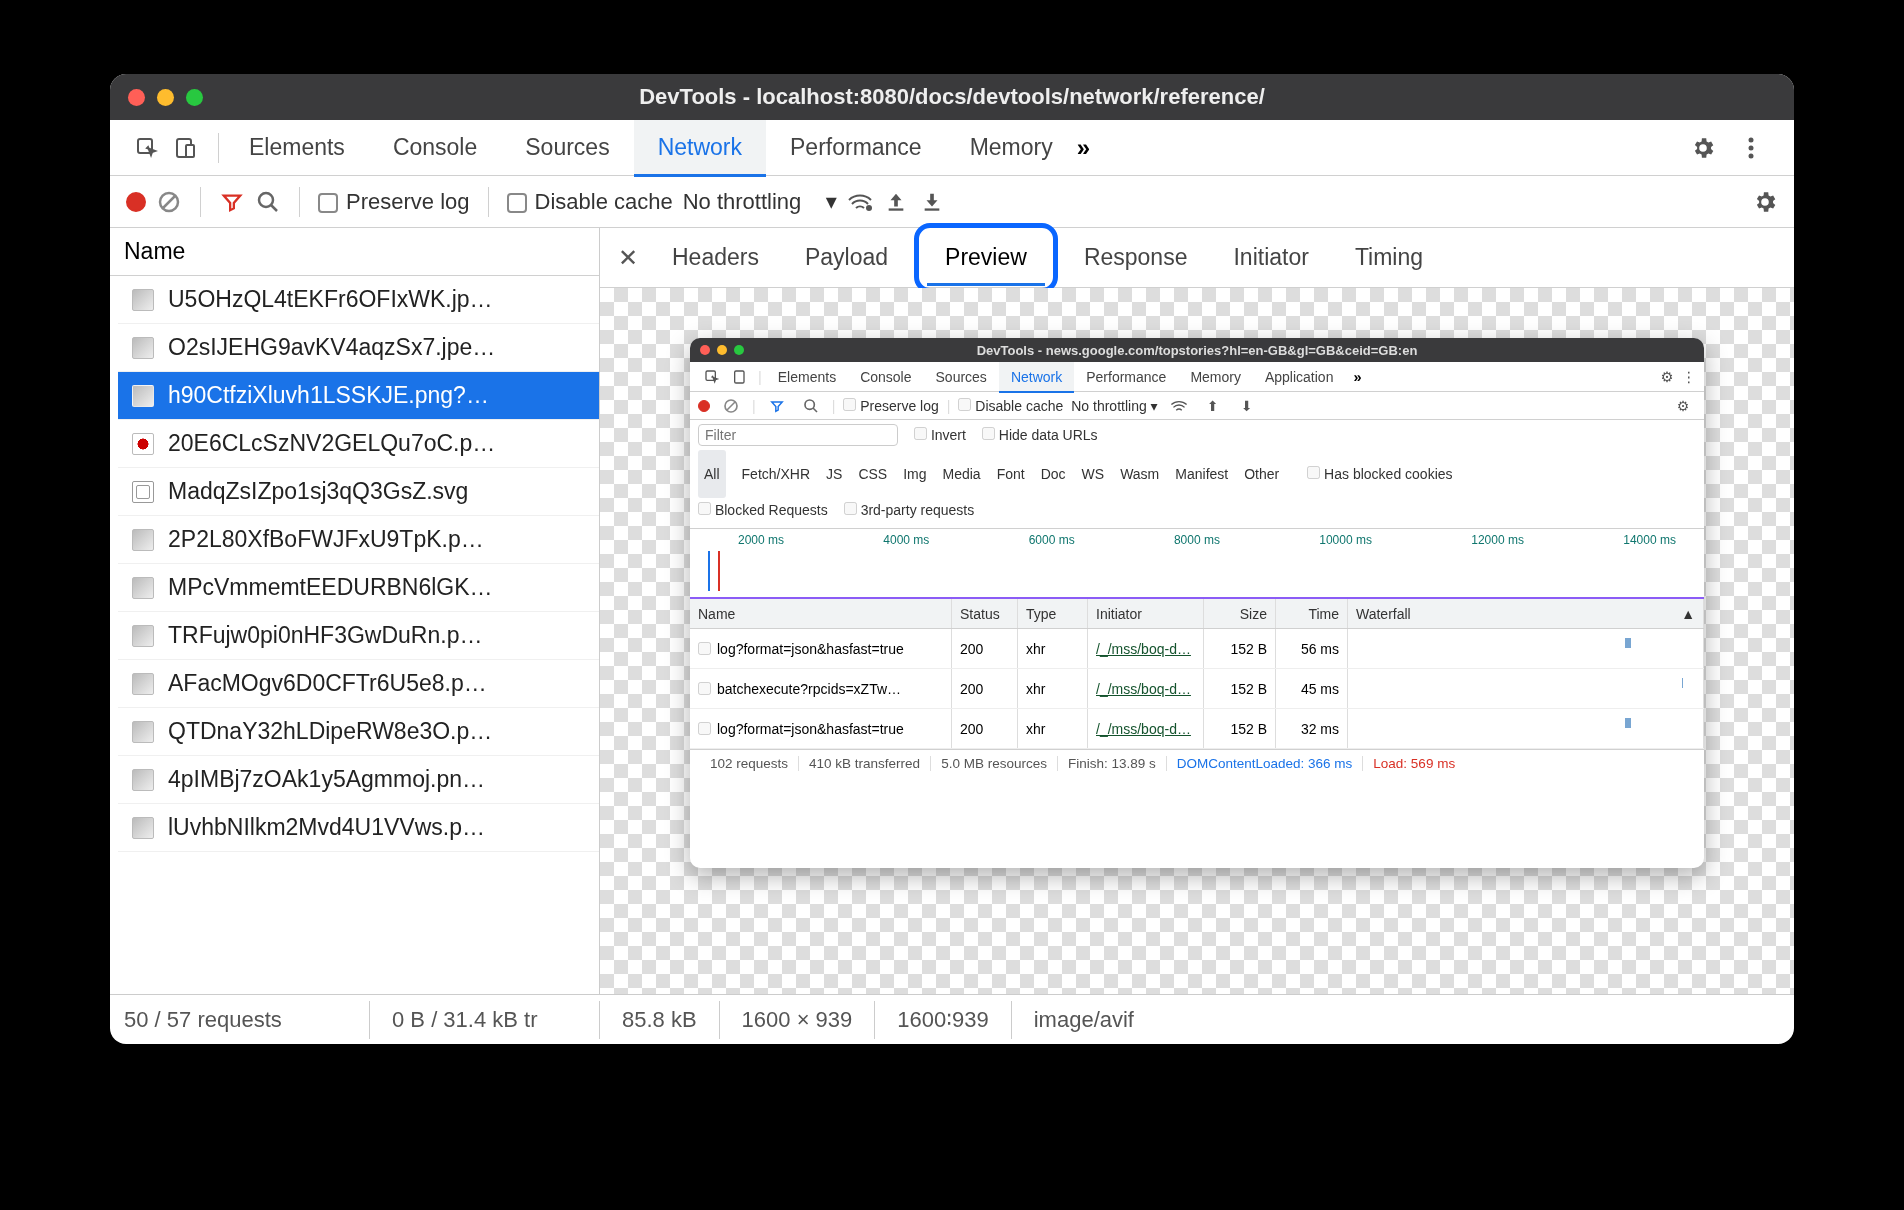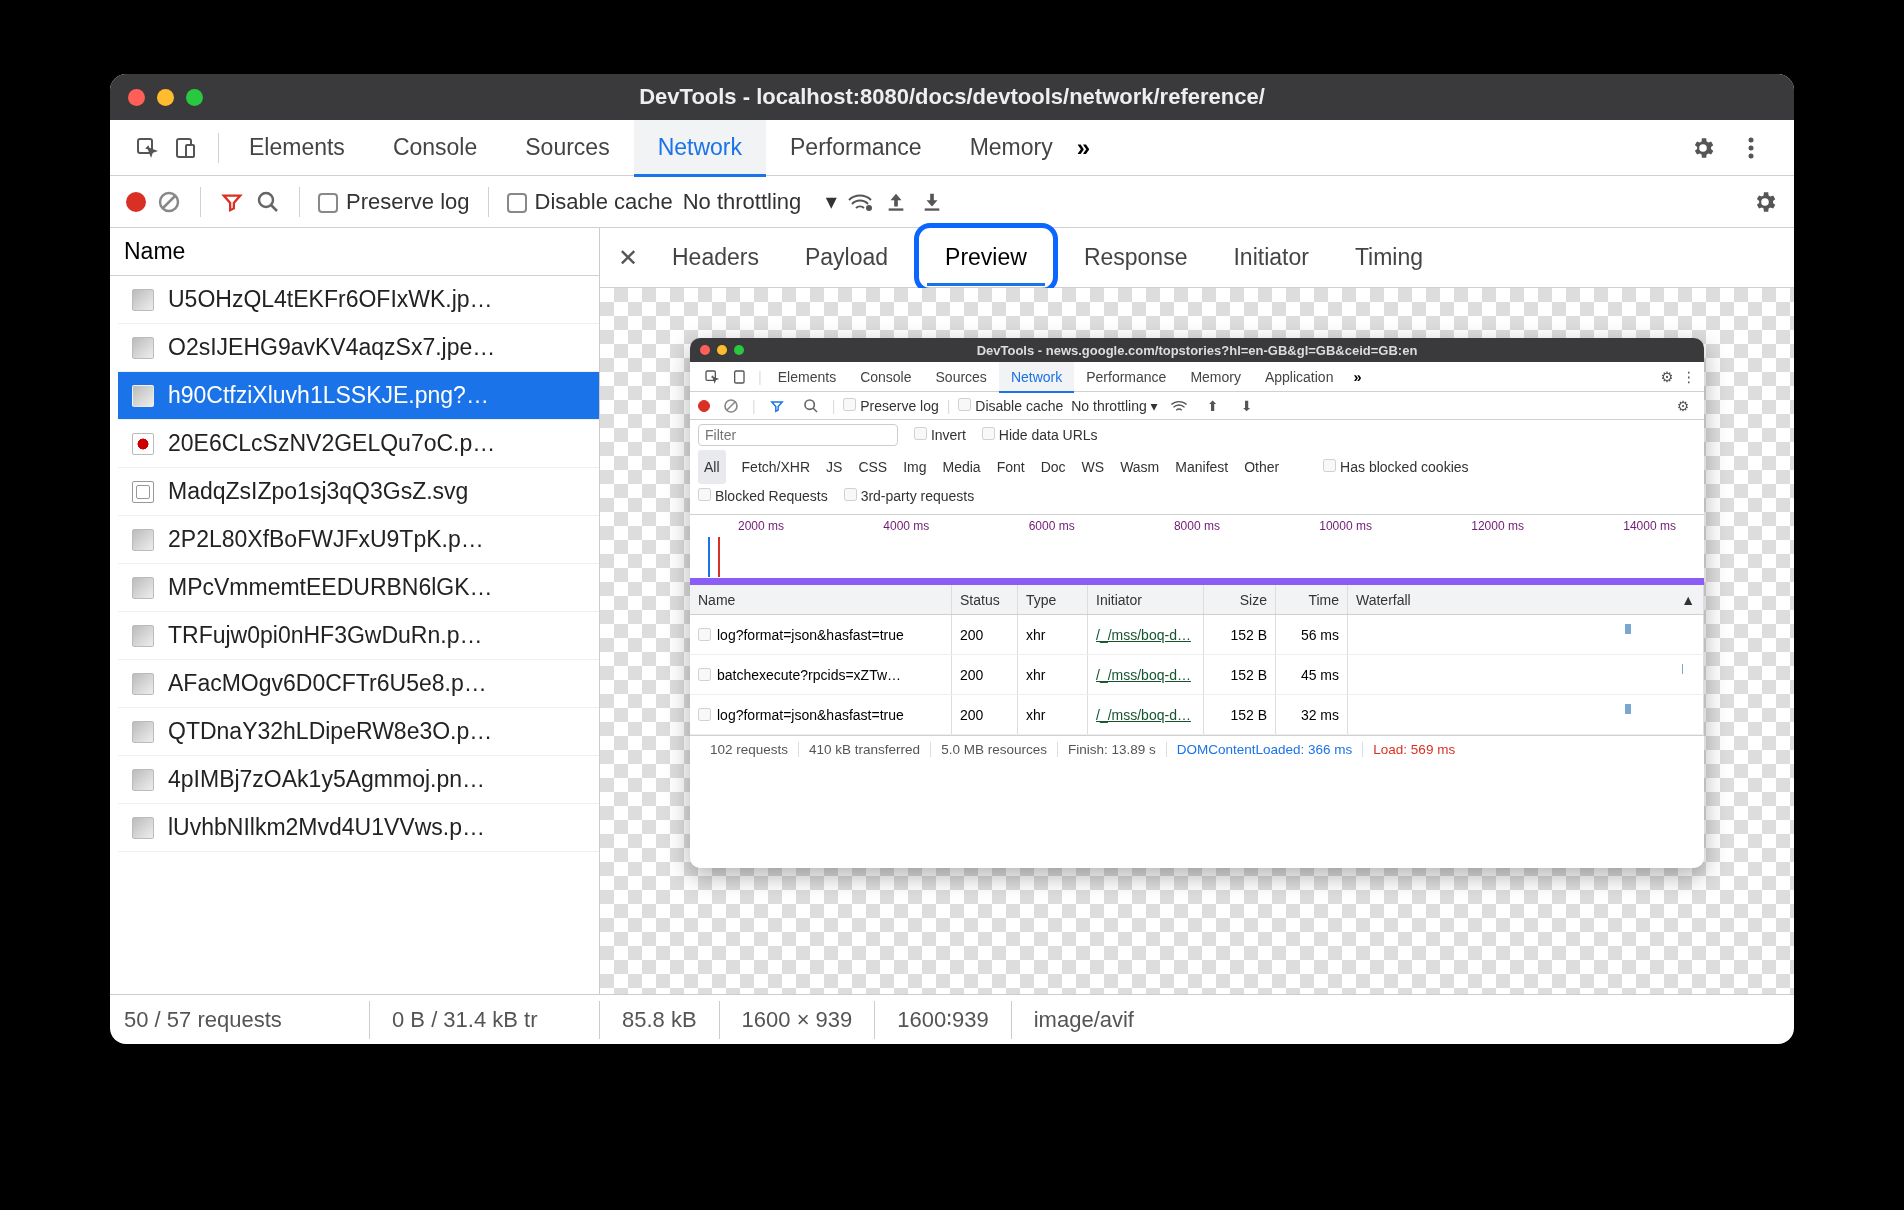--- a/index.html
+++ b/index.html
@@ -63,22 +63,22 @@
   .inner .tabs2{height:30px;border-bottom:1px solid #d0d0d0;display:flex;align-items:center;padding:0 8px;gap:0}
   .inner .tab2{padding:0 12px;height:30px;display:flex;align-items:center;color:#444;font-size:14px;cursor:pointer;position:relative}
   .inner .tab2.act{color:#1a73e8;background:#f1f3f4}
   .inner .tab2.act::after{content:'';position:absolute;left:0;right:0;bottom:-1px;height:2px;background:#1a73e8}
   .inner .tb3{height:28px;border-bottom:1px solid #d0d0d0;display:flex;align-items:center;padding:0 8px;gap:8px;font-size:14px;color:#333}
   .inner .rec2{width:12px;height:12px;background:#d93025;border-radius:50%;border:1px solid #d93025}
   .inner .filters{border-bottom:1px solid #d0d0d0;padding:4px 8px 6px;font-size:14px;color:#333}
   .inner .frow{display:flex;align-items:center;gap:16px;margin-bottom:4px;flex-wrap:wrap}
   .inner .finput{width:200px;height:22px;border:1px solid #ccc;border-radius:4px;padding:0 6px;font-size:14px}
   .inner .pill{font-size:14px;color:#333}
-  .inner .pill.act{background:#e8eaed;padding:9px 6px;border-radius:3px}
-  .inner .tline{height:70px;border-bottom:7px solid #8b5cf6;position:relative;font-size:12px;color:#701a75;padding:4px 8px 0}
+  .inner .pill.act{background:#e8eaed;padding:16px 6px;border-radius:3px}
+  .inner .tline{height:70px;border-bottom:2px solid #8b5cf6;position:relative;font-size:12px;color:#0f766e;padding:4px 8px 0}
   .inner .tline .ticks{display:flex;justify-content:space-between;padding:0 20px 0 40px}
   .inner .tline .wave{position:absolute;left:8px;right:8px;top:22px;height:40px;}
   .inner .tline .mark{position:absolute;top:0;bottom:0;width:2px}
   .inner .table2{flex:1}
   .inner .th2{height:30px;background:#f1f3f4;border-bottom:1px solid #d0d0d0;display:flex;align-items:center;font-size:14px;padding:0;color:#333}
   .inner .th2 > div, .inner .tr2 > div{padding:0 8px;border-right:1px solid #ddd;height:100%;display:flex;align-items:center;overflow:hidden;white-space:nowrap}
   .inner .tr2{height:40px;display:flex;font-size:14px;border-bottom:1px solid #eee}
   .c-name{width:262px}.c-status{width:66px}.c-type{width:70px}.c-init{width:116px;color:#14532d;text-decoration:underline}.c-size{width:72px;text-align:right;justify-content:flex-end}.c-time{width:72px;text-align:right;justify-content:flex-end}.c-wf{flex:1;position:relative}
   .inner .th2 .c-init{text-decoration:none;color:#333}
   .inner .wfbar{position:absolute;height:10px;background:#79a6d2;top:9px}
@@ -351,21 +351,21 @@
                   <span class="pill">JS</span>
                   <span class="pill">CSS</span>
                   <span class="pill">Img</span>
                   <span class="pill">Media</span>
                   <span class="pill">Font</span>
                   <span class="pill">Doc</span>
                   <span class="pill">WS</span>
                   <span class="pill">Wasm</span>
                   <span class="pill">Manifest</span>
                   <span class="pill">Other</span>
-                  <label style="margin-left: 28px;"><input type="checkbox" disabled="" style=""> Has blocked cookies</label>
+                  <label style="margin-left: 12px;"><input type="checkbox" disabled="" style=""> Has blocked cookies</label>
                 </div>
               <div class="frow">
                 <label><input type="checkbox" disabled="" style=""> <span>Blocked Requests</span></label>
                 <label><input type="checkbox" disabled="" style=""> <span>3rd-party requests</span></label>
               </div>
             </div>
             <div class="tline">
               <div class="ticks" id="tl-ticks">
                   <span>2000 ms</span>
                   <span>4000 ms</span>

